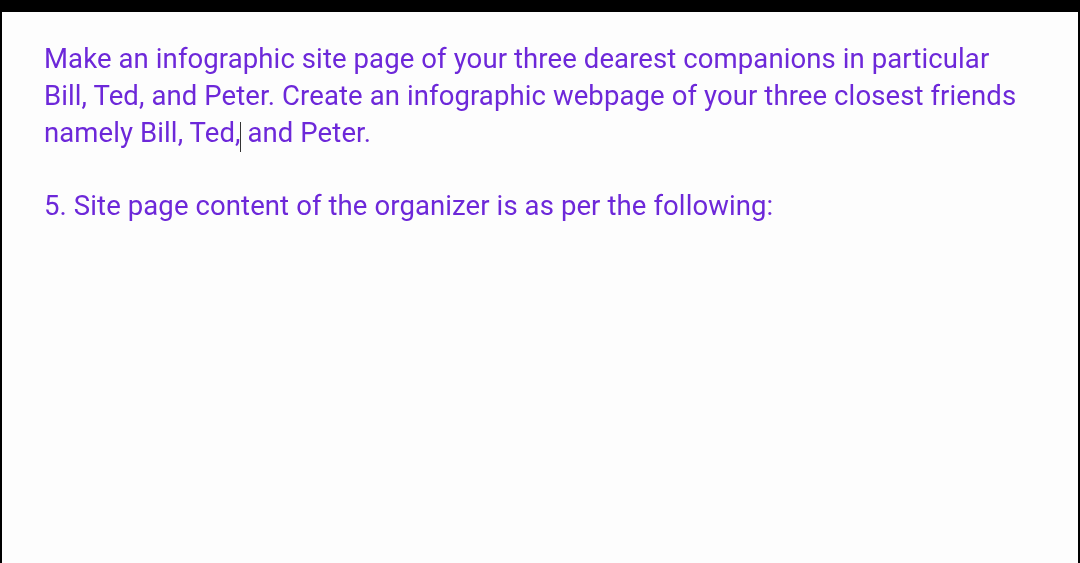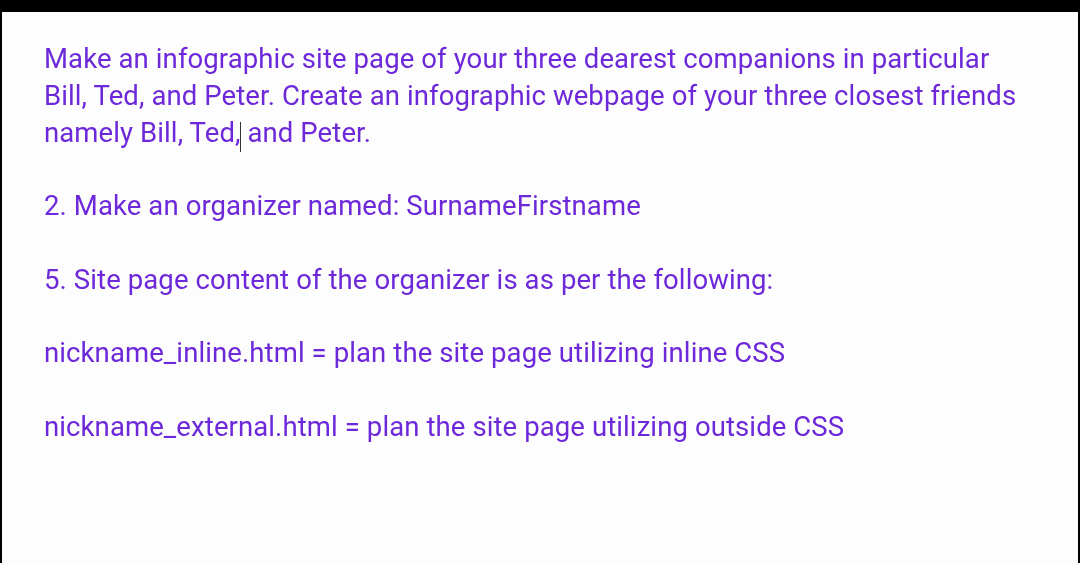--- a/index.html
+++ b/index.html
@@ -45,23 +45,20 @@
     }
   </style>
 </head>
 <body>
 
 <div class="document-container">
   <p class="paragraph">
     <span>Make an infographic site page of your three dearest companions in particular Bill, Ted, and Peter. Create an infographic webpage of your three closest friends namely Bill, Ted,</span><span class="cursor-pos"></span><span> and Peter.</span>
   </p>
   <p class="paragraph">
-    <span>2. Make an organizer named: SurnameFirstname</span>
-  </p>
-  <p class="paragraph">
     <span>5. Site page content of the organizer is as per the following:</span>
   </p>
   <p class="paragraph last">
-    <span>nickname_inline.html = plan the site page utilizing inline CSS</span><br>
     <br>
-    <span>nickname_external.html = plan the site page utilizing outside CSS</span><br>
+    <br>
+    <br>
   </p>
 </div>
 
 </body></html>

